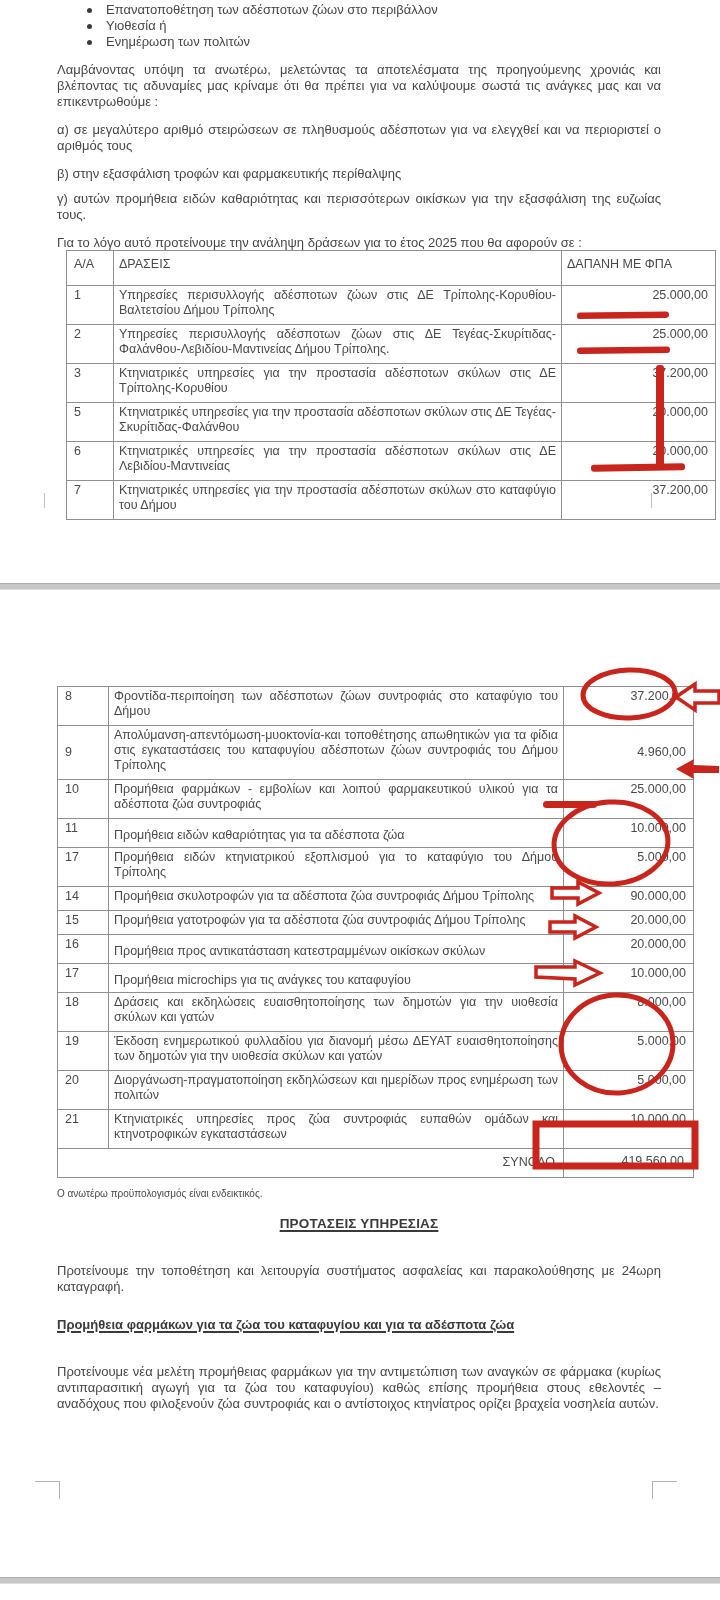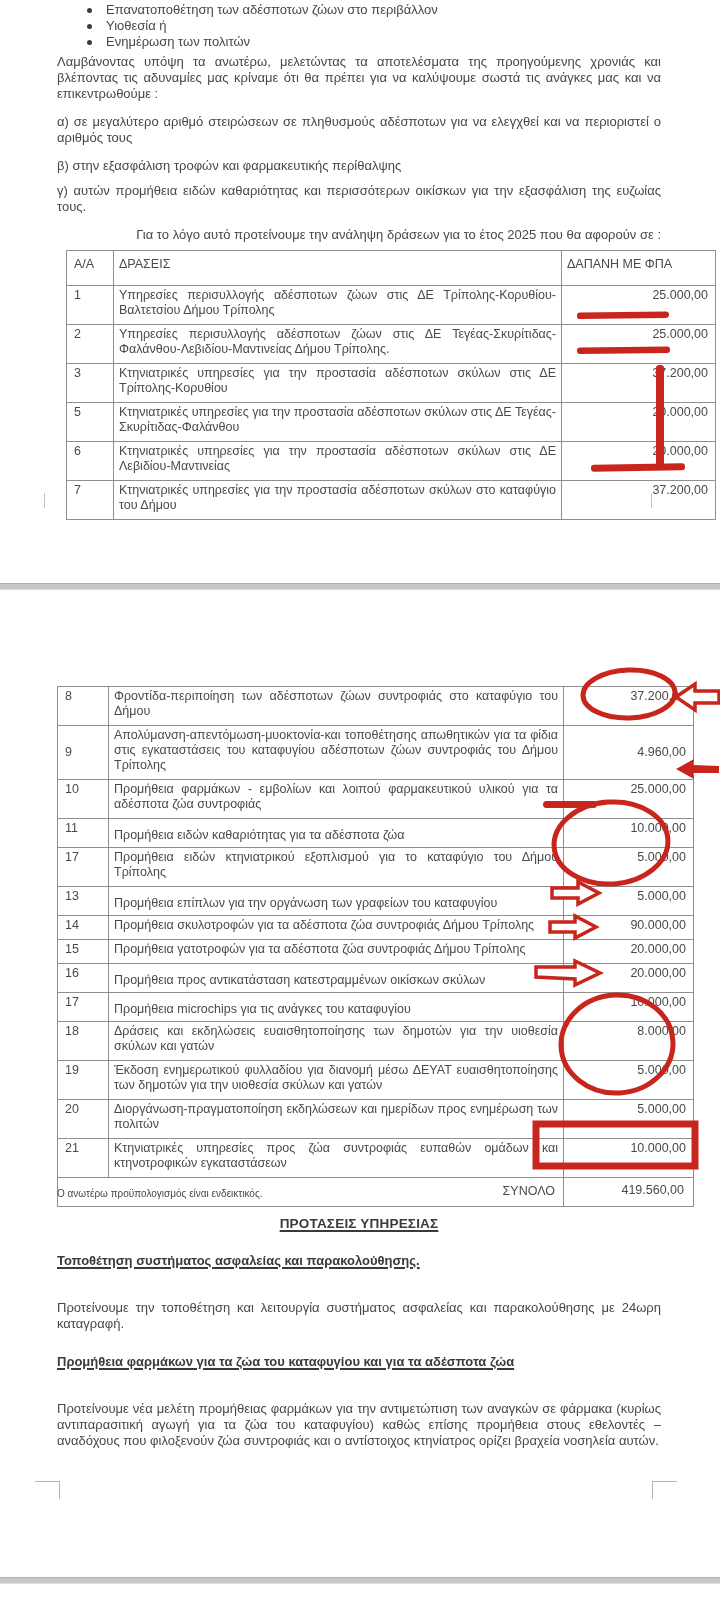--- a/index.html
+++ b/index.html
@@ -2,26 +2,26 @@
 <html style="--annotation-red: #c8251d;"><head>
 <meta charset="utf-8">
 <style>
   html,body{margin:0;padding:0;background:#ffffff;}
   .screen{
     position:relative;width:720px;height:1600px;background:#ffffff;overflow:hidden;
     font-family:"Liberation Sans",sans-serif;color:#414141;
   }
   
   .para{font-size:13px;line-height:16px;text-align:justify;color:#474747;}
-  .lead{font-size:13px;line-height:16px;color:#474747;text-align:right;}
+  .lead{font-size:13px;line-height:16px;color:#474747;}
   
   .p1-content{position:absolute;left:57px;top:2px;width:604px;}
   .bullet-row{display:flex;align-items:flex-start;font-size:13px;line-height:16px;color:#474747;}
   .bullet-row .dot{flex:0 0 auto;width:5px;height:5px;border-radius:50%;background:#3c3c3c;margin:6px 14px 0 30px;}
-  .mt4{margin-top:4px;} .mt9{margin-top:9px;} .mt12{margin-top:12px;}
+  .mt4{margin-top:12px;} .mt9{margin-top:9px;} .mt12{margin-top:12px;}
   
   .doc-table{border-collapse:collapse;width:601px;table-layout:fixed;background:#fff;}
   .doc-table td{border:1.4px solid #8f8f8f;vertical-align:top;color:#4a4a4a;}
   .t1{position:absolute;left:66px;top:250px;}
   .t2{position:absolute;left:57px;top:686px;}
   .t1 td,.t2 td{font-size:12.5px;line-height:15px;padding:2px 5px;}
   .t1 .c-num{width:34px;text-align:left;padding-left:7px;}
   .t1 .c-desc{width:437px;text-align:justify;}
   .t1 .c-amt{width:128px;text-align:right;padding-right:7px;}
   .t2 .c-num{width:38px;text-align:left;padding-left:7px;}
@@ -146,25 +146,20 @@
       <tr class="low-desc">
         <td class="c-num">11</td>
         <td class="c-desc">Προμήθεια ειδών καθαριότητας για τα αδέσποτα ζώα</td>
         <td class="c-amt">10.000,00</td>
       </tr>
       <tr class="row-pad">
         <td class="c-num">17</td>
         <td class="c-desc">Προμήθεια ειδών κτηνιατρικού εξοπλισμού για το καταφύγιο του Δήμου Τρίπολης</td>
         <td class="c-amt">5.000,00</td>
       </tr>
-      <tr class="low-desc">
-        <td class="c-num">13</td>
-        <td class="c-desc">Προμήθεια επίπλων για την οργάνωση των γραφείων του καταφυγίου</td>
-        <td class="c-amt">5.000,00</td>
-      </tr>
       <tr class="row-pad">
         <td class="c-num">14</td>
         <td class="c-desc">Προμήθεια σκυλοτροφών για τα αδέσποτα ζώα συντροφιάς Δήμου Τρίπολης</td>
         <td class="c-amt">90.000,00</td>
       </tr>
       <tr class="row-pad">
         <td class="c-num">15</td>
         <td class="c-desc">Προμήθεια γατοτροφών για τα αδέσποτα ζώα συντροφιάς Δήμου Τρίπολης</td>
         <td class="c-amt">20.000,00</td>
       </tr>
@@ -201,21 +196,20 @@
       <tr class="total-row">
         <td class="total-label" colspan="2">ΣΥΝΟΛΟ</td>
         <td class="c-amt total-amt">419.560,00</td>
       </tr>
     </tbody>
   </table>
 
   <div class="p2-text">
     <div class="note">Ο ανωτέρω προϋπολογισμός είναι ενδεικτικός.</div>
     <div class="sec-title">ΠΡΟΤΑΣΕΙΣ ΥΠΗΡΕΣΙΑΣ</div>
-    <div class="sub-head">Τοποθέτηση συστήματος ασφαλείας και παρακολούθησης.</div>
     <div class="para sub-body">Προτείνουμε την τοποθέτηση και λειτουργία  συστήματος ασφαλείας και παρακολούθησης με 24ωρη καταγραφή.</div>
     <div class="sub-head">Προμήθεια φαρμάκων για τα ζώα του καταφυγίου και για τα αδέσποτα ζώα</div>
     <div class="para sub-body">Προτείνουμε  νέα μελέτη προμήθειας φαρμάκων για την αντιμετώπιση των αναγκών σε φάρμακα (κυρίως αντιπαρασιτική αγωγή για τα ζώα του καταφυγίου) καθώς επίσης προμήθεια στους εθελοντές –αναδόχους που φιλοξενούν ζώα συντροφιάς και ο αντίστοιχος κτηνίατρος ορίζει βραχεία νοσηλεία αυτών.</div>
   </div>
 
   <div class="corner cl" style="left:35px;top:1481px;"></div>
   <div class="corner cr" style="left:652px;top:1481px;"></div>
 
   <div class="divider div-bottom"></div>
 

